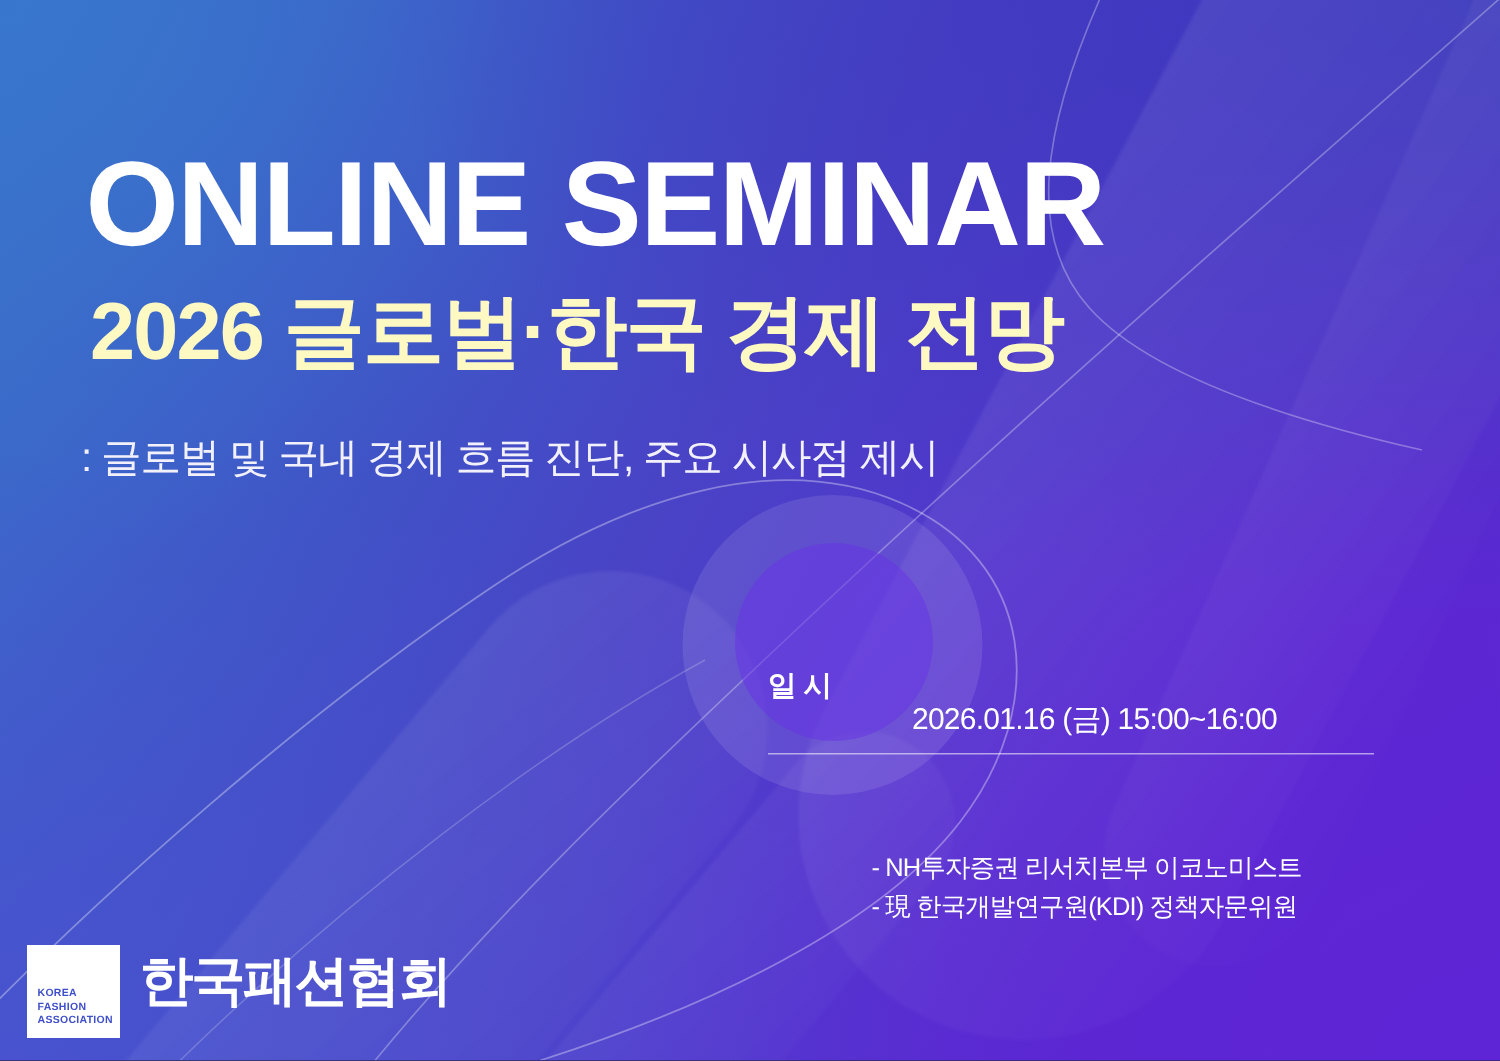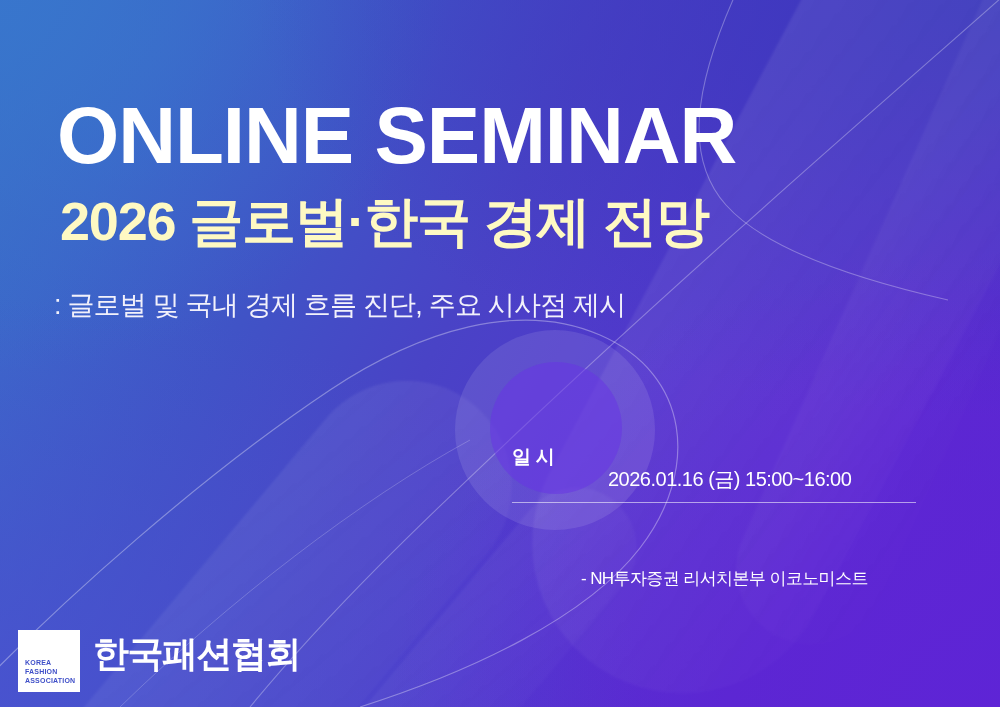--- a/index.html
+++ b/index.html
@@ -237,20 +237,21 @@
       <div class="info-label">일 시</div>
       <div class="info-value">2026.01.16 (금) 15:00~16:00</div>
     </div>
 
 
 
   </div>
 
   <div class="creds">
     <div class="cred">- NH투자증권 리서치본부 이코노미스트</div>
+    <div class="cred">- 現 한국개발연구원(KDI) 정책자문위원</div>
   </div>
 
   <div class="logo">
     <div class="logo-mark">
       <span>KOREA</span>
       <span>FASHION</span>
       <span>ASSOCIATION</span>
     </div>
     <div class="logo-text">한국패션협회</div>
   </div>

